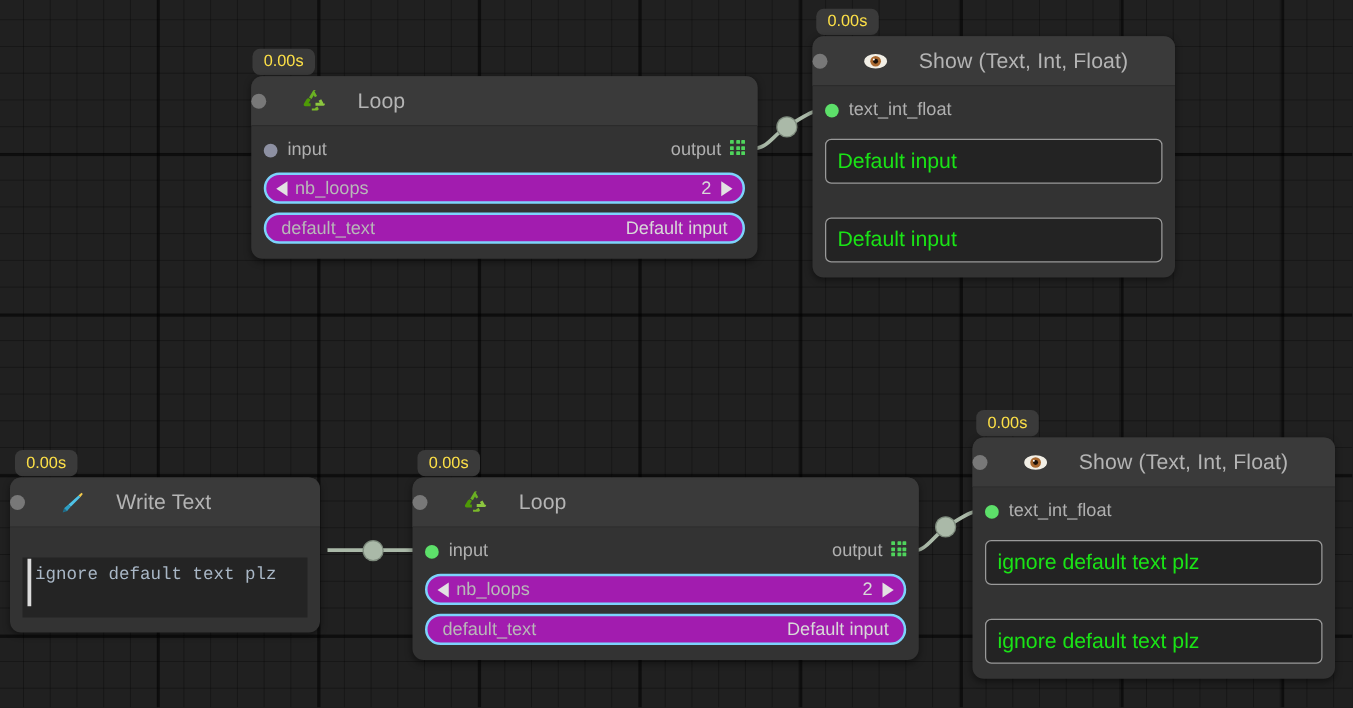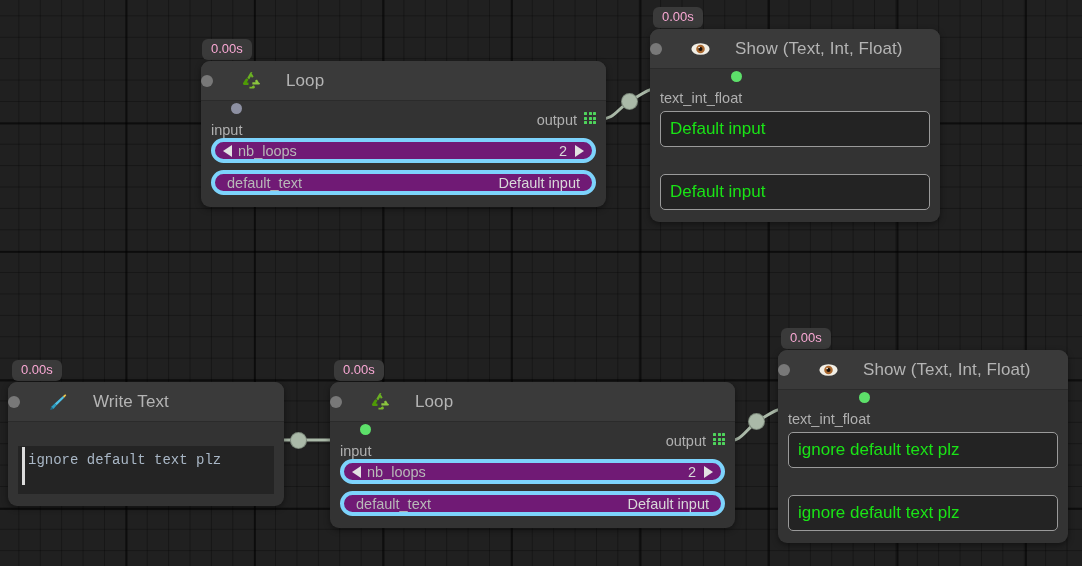--- a/index.html
+++ b/index.html
@@ -33,33 +33,33 @@
         height:39px;padding:0 0 0 0;
         background:#3a3a3a;border-radius:9px 9px 0 0;
         border-bottom:1px solid #2b2b2b;}
   .collapse-dot{width:12px;height:12px;border-radius:50%;background:#787878;flex:none;margin-right:13px;}
   .title-icon{width:19px;height:19px;flex:none;margin-right:9px;display:flex;align-items:center;justify-content:center;}
   .title-text{color:#b4b4b4;font-size:17px;letter-spacing:.1px;white-space:nowrap;}
   .node-body{padding:8px 10px 12px 10px;}
 
   
   .port-row{display:flex;align-items:center;height:22px;position:relative;}
-  .port-left{display:flex;align-items:flex-end;gap:8px;flex-direction:column;}
+  .port-left{display:flex;align-items:center;gap:8px;}
   .port-right{display:flex;gap:7px;margin-left:auto;}
   .port-dot{width:11px;height:11px;border-radius:50%;flex:none;}
   .port-dot.green{background:#5de06a;}
   .port-dot.grey{background:#8d90a2;}
   .port-label{color:#b0b0b0;font-size:14.5px;}
   .grid-port{width:12px;height:12px;flex:none;display:grid;grid-template-columns:repeat(3,1fr);
              grid-template-rows:repeat(3,1fr);gap:1.5px;}
   .grid-port i{background:#4fd45c;display:block;border-radius:.5px;}
 
   
   .widget{display:flex;align-items:center;height:25px;margin-top:7px;
-          border:4px solid #7dd3fc;border-radius:13px;background:#701a75;
+          border:2px solid #7dd3fc;border-radius:13px;background:#a21caf;
           padding:0 12px;box-sizing:border-box;}
   .widget .wname{color:#b8b8b8;font-size:14.5px;}
   .widget .wval{color:#d8d8d8;font-size:14.5px;margin-left:auto;}
   .widget.stepper{padding:0 8px;}
   .arrow{width:0;height:0;flex:none;}
   .arrow.left{border-top:6px solid transparent;border-bottom:6px solid transparent;border-right:9px solid #e2e2e2;margin-right:6px;}
   .arrow.right{border-top:6px solid transparent;border-bottom:6px solid transparent;border-left:9px solid #e2e2e2;margin-left:8px;}
   .stepper .wval{margin-left:auto;}
 
   
@@ -70,21 +70,21 @@
 
   
   .editor{background:#242424;height:43px;display:flex;align-items:flex-start;
           padding:5px 0 0 0;margin-top:14px;position:relative;}
   .caret{width:3px;height:38px;background:#dcdcdc;flex:none;margin-left:4px;margin-top:-4px;}
   .editor code{font-family:"Liberation Mono", monospace;color:#a9b7c6;font-size:14px;
                white-space:pre;padding-left:3px;line-height:19px;}
 
   
   .badge{position:absolute;background:#3a3a3a;border-radius:6px;
-         padding:3px 9px 4px 9px;color:#f9a8d4;font-size:13px;line-height:14px;}
+         padding:3px 9px 4px 9px;color:#fde047;font-size:13px;line-height:14px;}
 
   
   .knob{position:absolute;width:15px;height:15px;border-radius:50%;
         background:#aab9a8;box-shadow:0 0 0 1px #7d8a7c;}
 </style>
 </head>
 <body>
 
 <div id="canvas">
 
@@ -169,21 +169,21 @@
       <div class="textfield">
         <span>Default input</span>
       </div>
       <div class="textfield" style="margin-top:27px;">
         <span>Default input</span>
       </div>
     </div>
   </div>
 
   <div class="badge" style="left:12px;top:360px;">0.00s</div>
-  <div class="node" style="left:8px;top:382px;width:276px;">
+  <div class="node" style="left:8px;top:382px;width:248px;">
     <div class="node-title">
       <span class="collapse-dot"></span>
       <span class="title-icon">
         <svg width="20" height="20" viewBox="0 0 24 24">
           <path d="M20.5 2.2l1.3 1.3-2.6 3.1-1.8-1.8z" fill="#f2c94c"></path>
           <path d="M17.4 4.8l1.8 1.8L9.6 16.2 7.3 14z" fill="#4fc3e8"></path>
           <path d="M7.3 14l2.3 2.2-3.9 4.6-2.9-2.9z" fill="#2e9fc4"></path>
           <path d="M2.8 17.9l2.9 2.9-4.3 1.4z" fill="#1e6e8c"></path>
         </svg>
       </span>

